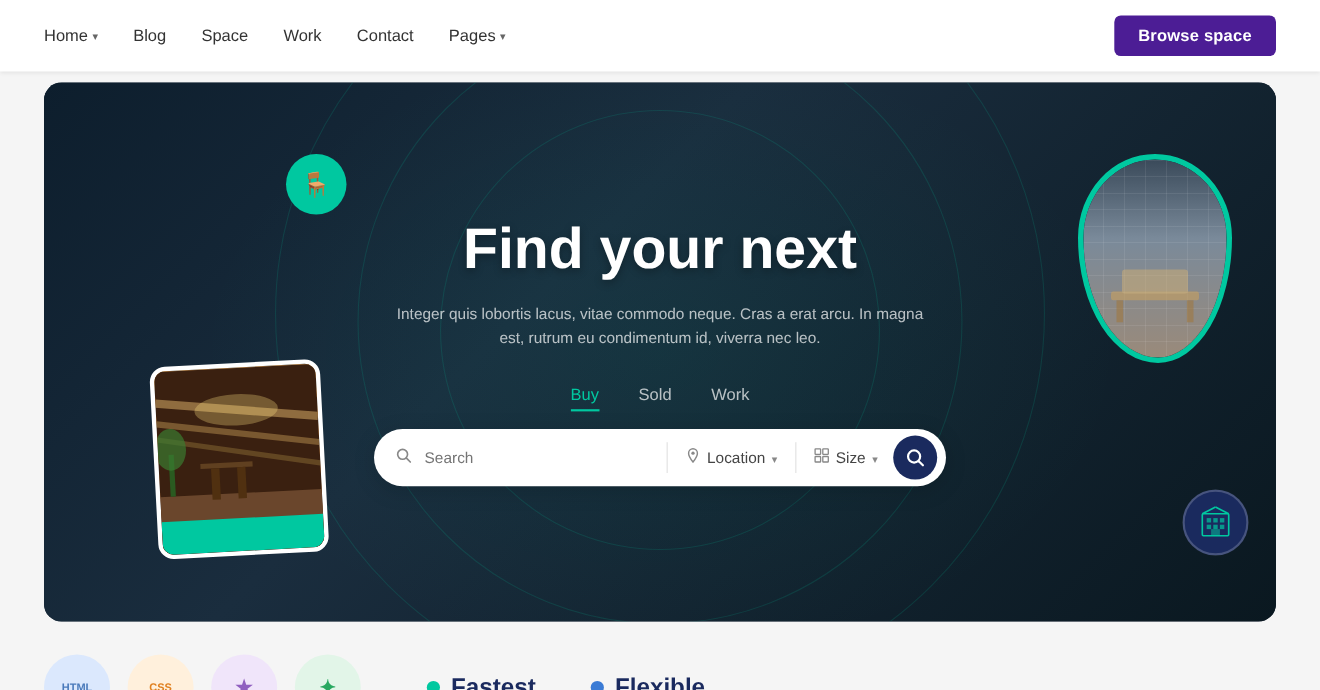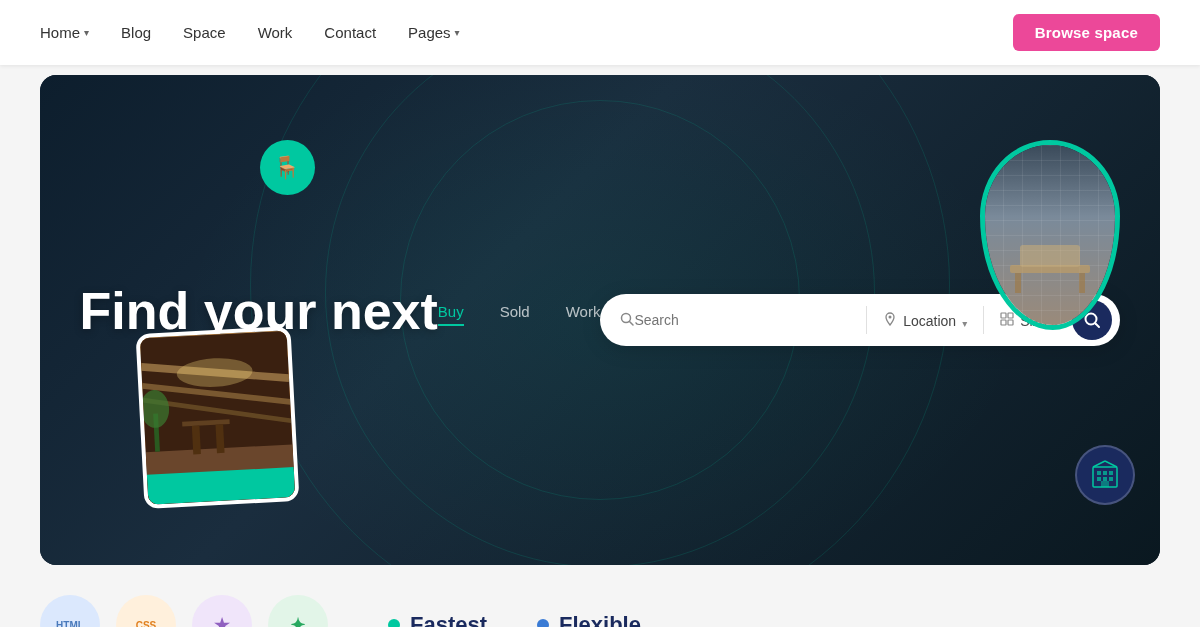--- a/index.html
+++ b/index.html
@@ -51,21 +51,21 @@
       font-weight: 500;
       display: flex;
       align-items: center;
       gap: 4px;
     }
     .nav-links .chevron {
       font-size: 10px;
       color: #666;
     }
     .browse-btn {
-      background: #ec4899;
+      background: #4c1d95;
       color: #fff;
       border: none;
       padding: 10px 22px;
       border-radius: 6px;
       font-size: 15px;
       font-weight: 600;
       cursor: pointer;
       letter-spacing: 0.2px;
     }
 
@@ -92,21 +92,21 @@
       border: 1px solid rgba(0,200,160,0.15);
     }
     .hero-circle-1 { width: 400px; height: 400px; top: 50%; left: 50%; transform: translate(-50%, -55%); }
     .hero-circle-2 { width: 550px; height: 550px; top: 50%; left: 50%; transform: translate(-50%, -55%); }
     .hero-circle-3 { width: 700px; height: 700px; top: 50%; left: 50%; transform: translate(-50%, -55%); }
 
     .hero-content {
       position: relative;
       z-index: 10;
       display: flex;
-      flex-direction: row;
+      flex-direction: column;
       align-items: center;
       justify-content: center;
       height: 100%;
       text-align: center;
       padding: 0 20px;
     }
     .hero-title {
       font-size: 52px;
       font-weight: 800;
       color: #fff;
@@ -149,21 +149,21 @@
       border-radius: 50px;
       padding: 6px 8px 6px 20px;
       width: 520px;
       box-shadow: 0 4px 20px rgba(0,0,0,0.15);
       gap: 0;
     }
     .search-input-wrap {
       display: flex;
       align-items: center;
       flex: 1;
-      gap: 0;
+      gap: 12px;
     }
     .search-input {
       border: none;
       outline: none;
       font-size: 14px;
       color: #333;
       background: transparent;
       width: 120px;
     }
     .search-divider {
@@ -446,20 +446,21 @@
       <rect x="12" y="22" width="8" height="6" fill="#00c8a0" opacity="0.5"></rect>
       <line x1="4" y1="8" x2="16" y2="2" stroke="#00c8a0" stroke-width="1.5"></line>
       <line x1="28" y1="8" x2="16" y2="2" stroke="#00c8a0" stroke-width="1.5"></line>
     </svg>
   </div>
 
   <div class="hero-content">
     <h1 class="hero-title">
       <div>Find your next</div>
     </h1>
+    <p class="hero-subtitle">Integer quis lobortis lacus, vitae commodo neque. Cras a erat arcu. In magna est, rutrum eu condimentum id, viverra nec leo.</p>
 
     <div class="hero-tabs">
       <span class="hero-tab active">Buy</span>
       <span class="hero-tab">Sold</span>
       <span class="hero-tab">Work</span>
     </div>
 
     <div class="search-bar">
       <div class="search-input-wrap">
         <span class="icon-search">

